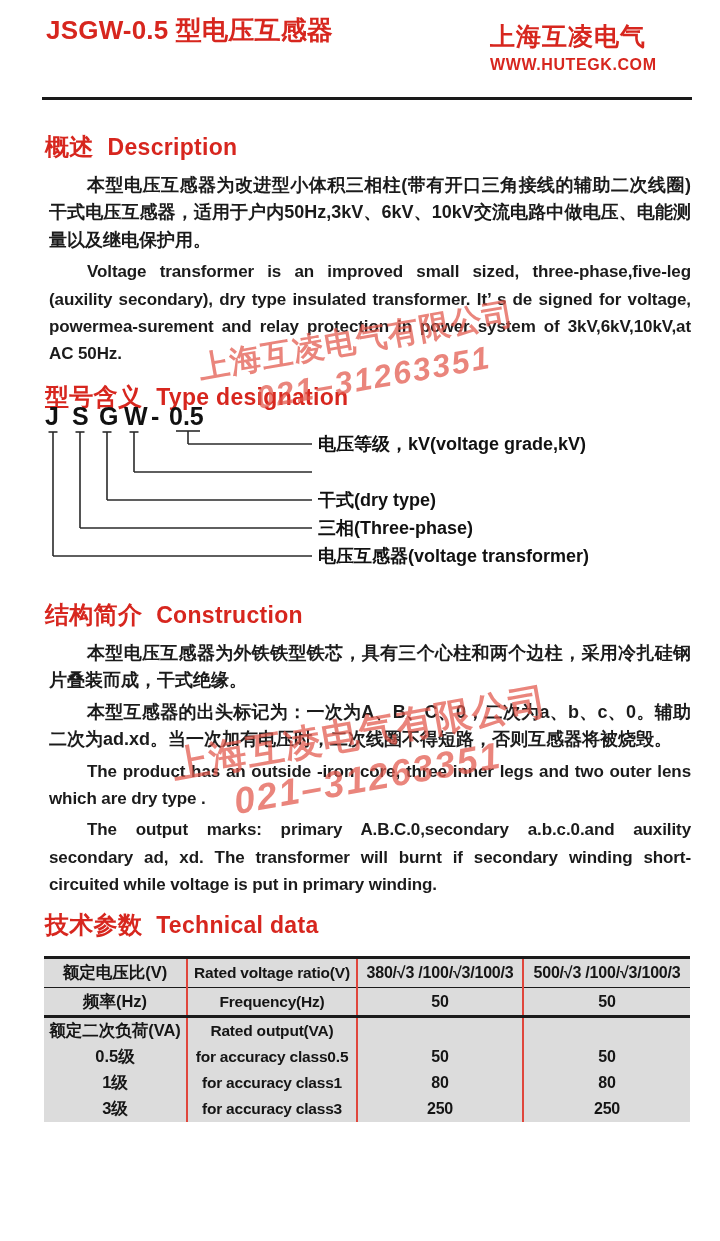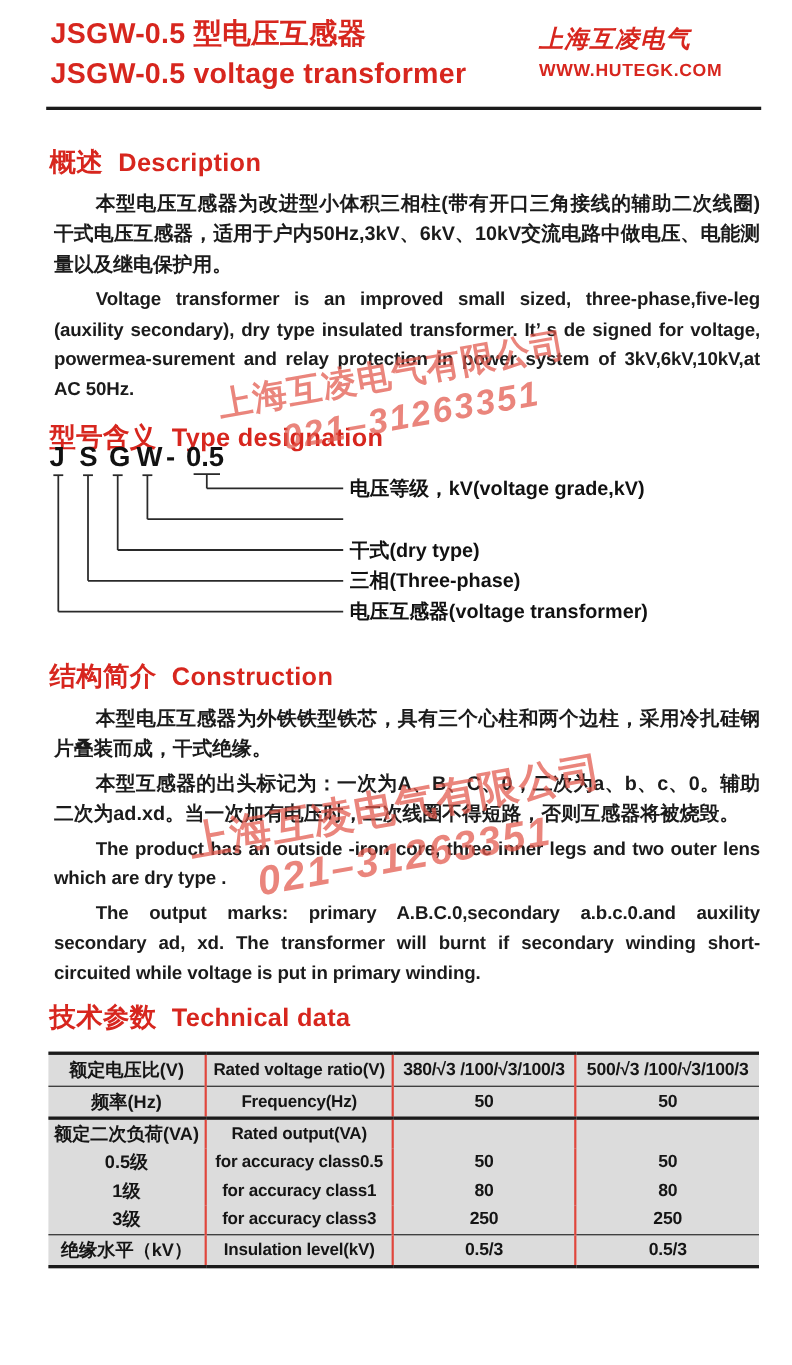--- a/index.html
+++ b/index.html
@@ -11,21 +11,21 @@
   }
   html,body{margin:0;padding:0;background:#ffffff;}
   .page{
     position:relative;width:720px;height:1241px;background:#ffffff;overflow:hidden;
     font-family:"Liberation Sans","DejaVu Sans",sans-serif;color:var(--ink);
   }
   
   .titles{position:absolute;left:46px;top:12px;}
   .title-line{font-size:26px;font-weight:bold;color:var(--accent);line-height:36px;letter-spacing:0.2px;}
   .brand{position:absolute;left:490px;top:20px;width:200px;text-align:left;}
-  .brand-name{font-size:22px;font-weight:bold;color:var(--accent);line-height:32px;letter-spacing:1px;font-style:italic;}
+  .brand-name{font-size:25px;font-weight:bold;color:var(--accent);line-height:32px;letter-spacing:1px;}
   .brand-site{font-size:16px;font-weight:bold;color:var(--accent);letter-spacing:0.6px;margin-top:4px;}
   .divider{position:absolute;left:42px;top:97px;width:650px;height:3px;background:#1a1a1a;}
   
   .sec-head{position:absolute;left:45px;font-size:23px;font-weight:bold;color:var(--accent);letter-spacing:0.3px;}
   .sec-head .cn{margin-right:14px;font-size:24px;}
   .h-desc{top:131px;}
   .h-type{top:364px;margin-top:17px;}
   .h-constr{top:599px;}
   .h-tech{top:909px;}
   
@@ -71,21 +71,20 @@
   .wm2 .wm-co{font-size:37px;letter-spacing:1px;}
   .wm2 .wm-phone{font-size:37px;margin:0 0 0 55px;}
 </style>
 </head>
 <body>
 
 <div class="page">
 
   <div class="titles">
     <div class="title-line">JSGW-0.5 型电压互感器</div>
-    <div class="title-line">JSGW-0.5 voltage transformer</div>
   </div>
   <div class="brand">
     <div class="brand-name">上海互凌电气</div>
     <div class="brand-site">WWW.HUTEGK.COM</div>
   </div>
   <div class="divider"></div>
 
   <div class="sec-head h-desc">
     <span class="cn">概述</span><span>Description</span>
   </div>
@@ -181,26 +180,20 @@
         <td class="c-en">for accuracy class1</td>
         <td>80</td>
         <td>80</td>
       </tr>
       <tr class="h26">
         <td class="c-cn">3级</td>
         <td class="c-en">for accuracy class3</td>
         <td>250</td>
         <td>250</td>
       </tr>
-      <tr class="bt-thin bb-thick h27">
-        <td class="c-cn">绝缘水平（kV）</td>
-        <td class="c-en">Insulation level(kV)</td>
-        <td>0.5/3</td>
-        <td>0.5/3</td>
-      </tr>
     </tbody>
   </table>
 
   <div class="wm wm1">
     <div class="wm-co">上海互凌电气有限公司</div>
     <div class="wm-phone">021–31263351</div>
   </div>
   <div class="wm wm2">
     <div class="wm-co">上海互凌电气有限公司</div>
     <div class="wm-phone">021–31263351</div>

